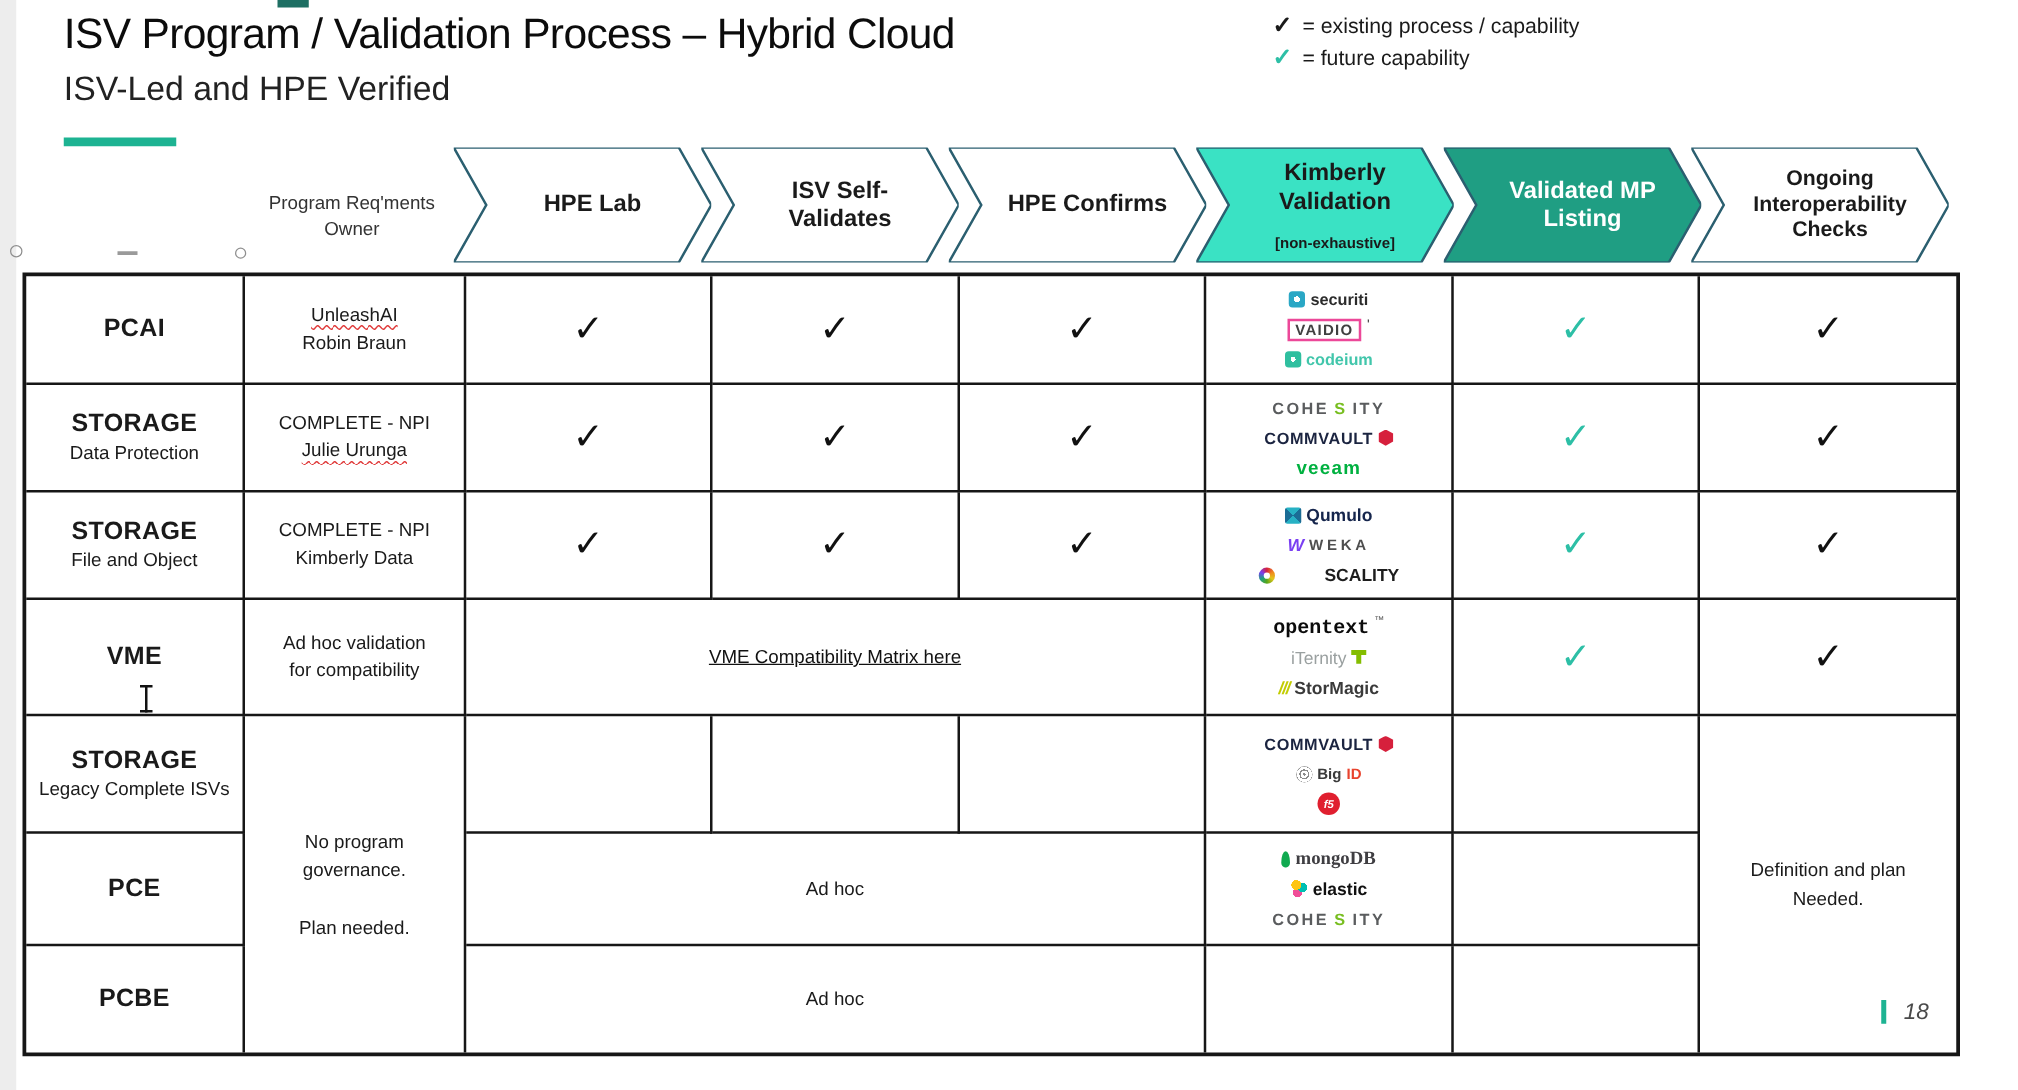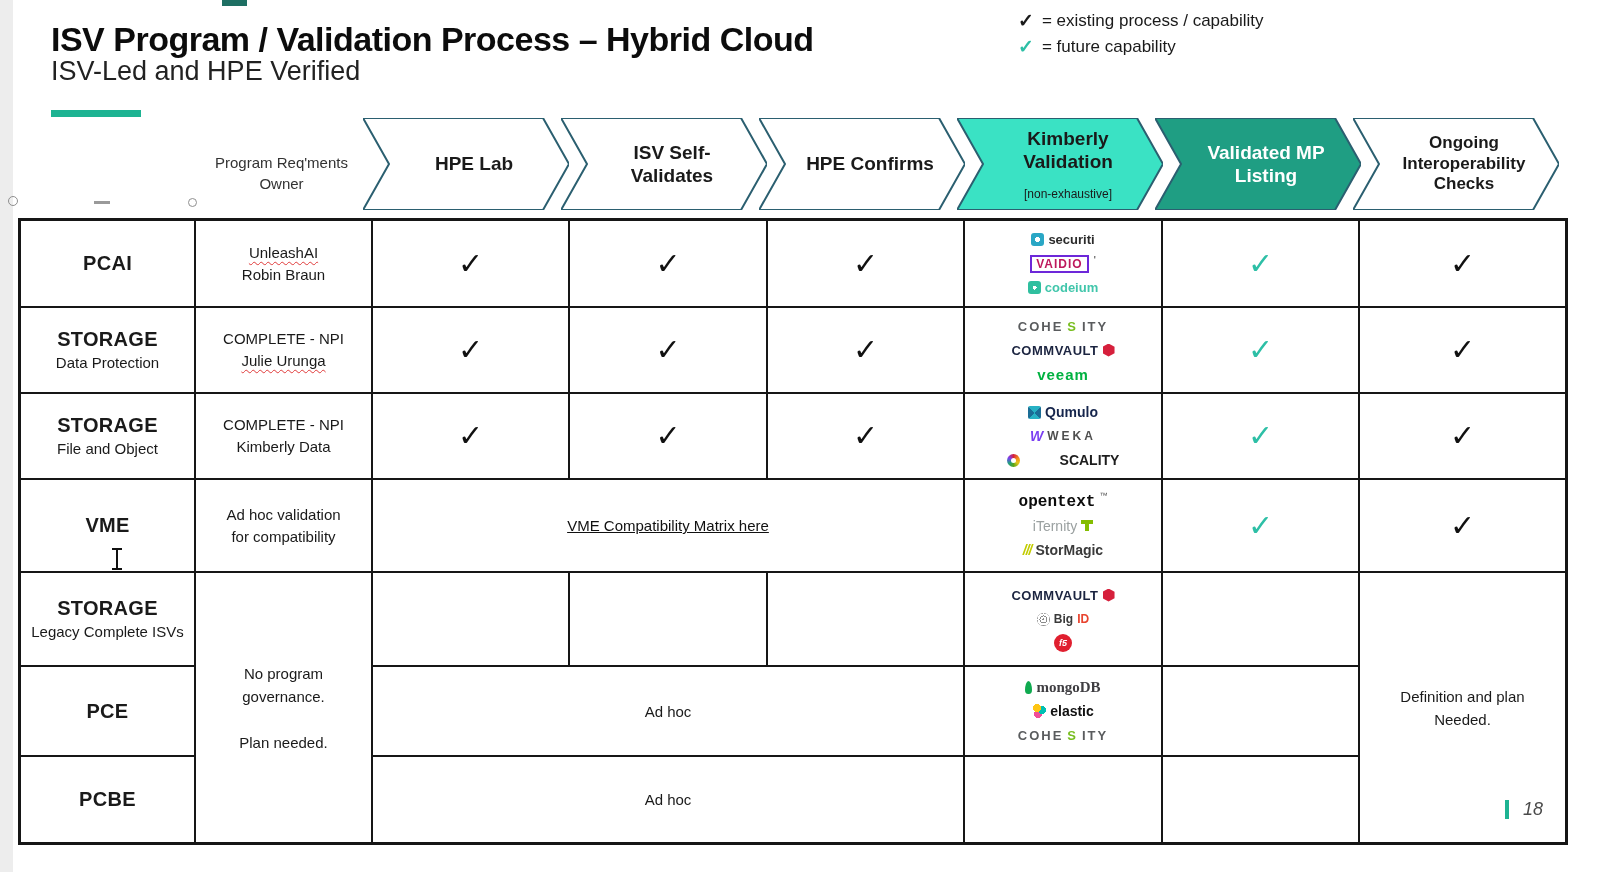--- a/index.html
+++ b/index.html
@@ -2,36 +2,36 @@
 <html><head>
 <meta charset="utf-8">
 <style>
   html,body{margin:0;padding:0;}
   body{
     width:1614px;height:872px;position:relative;background:#ffffff;
     font-family:"Liberation Sans", sans-serif;color:#1a1a1a;overflow:hidden;
   }
   .abs{position:absolute;}
   
-  .title{left:51px;top:20px;font-size:34px;font-weight:700;letter-spacing:-0.5px;color:#0c0c0c;white-space:nowrap;}
+  .title{left:51px;top:8px;font-size:34px;font-weight:400;letter-spacing:-0.5px;color:#0c0c0c;white-space:nowrap;}
   .subtitle{left:51px;top:56px;font-size:27px;font-weight:400;color:#222;}
   .accent-bar{left:51px;top:110px;width:90px;height:7px;background:#1db392;}
   .legend{left:1018px;top:8px;font-size:17px;line-height:26px;}
   .legend-row{display:flex;align-items:center;gap:8px;}
   .legend-check{font-size:19px;font-weight:600;}
   .legend-check.future{color:#2dbfa6;}
   
   .chev{position:absolute;top:118px;width:206px;height:92px;}
   .chev svg{position:absolute;left:0;top:0;width:100%;height:100%;}
   .chev .lbl{
     position:absolute;inset:0;display:flex;flex-direction:column;align-items:center;justify-content:center;
     padding:0 14px 0 30px;font-size:19px;font-weight:700;line-height:1.22;text-align:center;
   }
   .chev .lbl.small{font-size:17px;}
-  .chev .note{font-size:12px;font-weight:400;margin-top:14px;}
+  .chev .note{font-size:12px;font-weight:700;margin-top:14px;}
   .chev.dark .lbl{color:#ffffff;}
   .owner-hdr{left:193px;top:152px;width:177px;text-align:center;font-size:15px;line-height:21px;color:#333;}
   
   .grid{
     left:18px;top:218px;width:1550px;height:627px;box-sizing:border-box;
     border:3px solid #161616;display:grid;
     grid-template-columns:175px 177px 197px 198px 197px 198px 197px 1fr;
     grid-template-rows:87px 86px 86px 93px 94px 90px 1fr;
   }
   .c{
@@ -49,21 +49,21 @@
   .link{font-size:15px;text-decoration:underline;color:#111;}
   .adhoc{font-size:15px;}
   .mtext{font-size:15px;line-height:23px;}
   .gap{height:23px;}
   
   .logos{gap:5px;padding:5px 0;}
   .lg{display:inline-flex;align-items:center;gap:4px;height:19px;white-space:nowrap;}
   .ico{display:inline-block;}
   .ico-securiti{width:13px;height:13px;border-radius:3px;background:radial-gradient(circle at 50% 50%, #ffffff 0 2.5px, #2aa7c5 2.5px);}
   .t-securiti{font-size:13px;font-weight:600;color:#2b2b2b;}
-  .t-vaidio{font-size:12px;font-weight:800;letter-spacing:1px;color:#be185d;border:2px solid #6d28d9;padding:0 4px;line-height:14px;}
+  .t-vaidio{font-size:12px;font-weight:800;letter-spacing:1px;color:#404040;border:2px solid #ec4899;padding:0 4px;line-height:14px;}
   .t-vaidio-tick{font-size:11px;color:#333;margin-left:1px;transform:translateY(-4px);}
   .ico-codeium{width:13px;height:13px;border-radius:3px;background:radial-gradient(circle at 50% 50%, #ffffff 0 2px, #2fbf9f 2px);}
   .t-codeium{font-size:13px;font-weight:600;color:#41c6ab;}
   .t-cohe{font-size:13px;font-weight:600;letter-spacing:2px;color:#5a5c5e;}
   .t-cohe-s{font-size:13px;font-weight:600;letter-spacing:2px;color:#78be20;}
   .t-commvault{font-size:13px;font-weight:800;letter-spacing:0.5px;color:#1b2440;}
   .ico-commvault{width:12px;height:13px;background:#d6203c;clip-path:polygon(50% 0,100% 25%,100% 75%,50% 100%,0 75%,0 25%);}
   .t-veeam{font-size:15px;font-weight:800;letter-spacing:1px;color:#00b140;}
   .ico-qumulo{width:13px;height:13px;border-radius:2px;background:conic-gradient(from 45deg,#1b6d96 0 25%,#27b1c4 0 50%,#1b6d96 0 75%,#27b1c4 0);}
   .t-qumulo{font-size:14px;font-weight:800;color:#15254c;}

